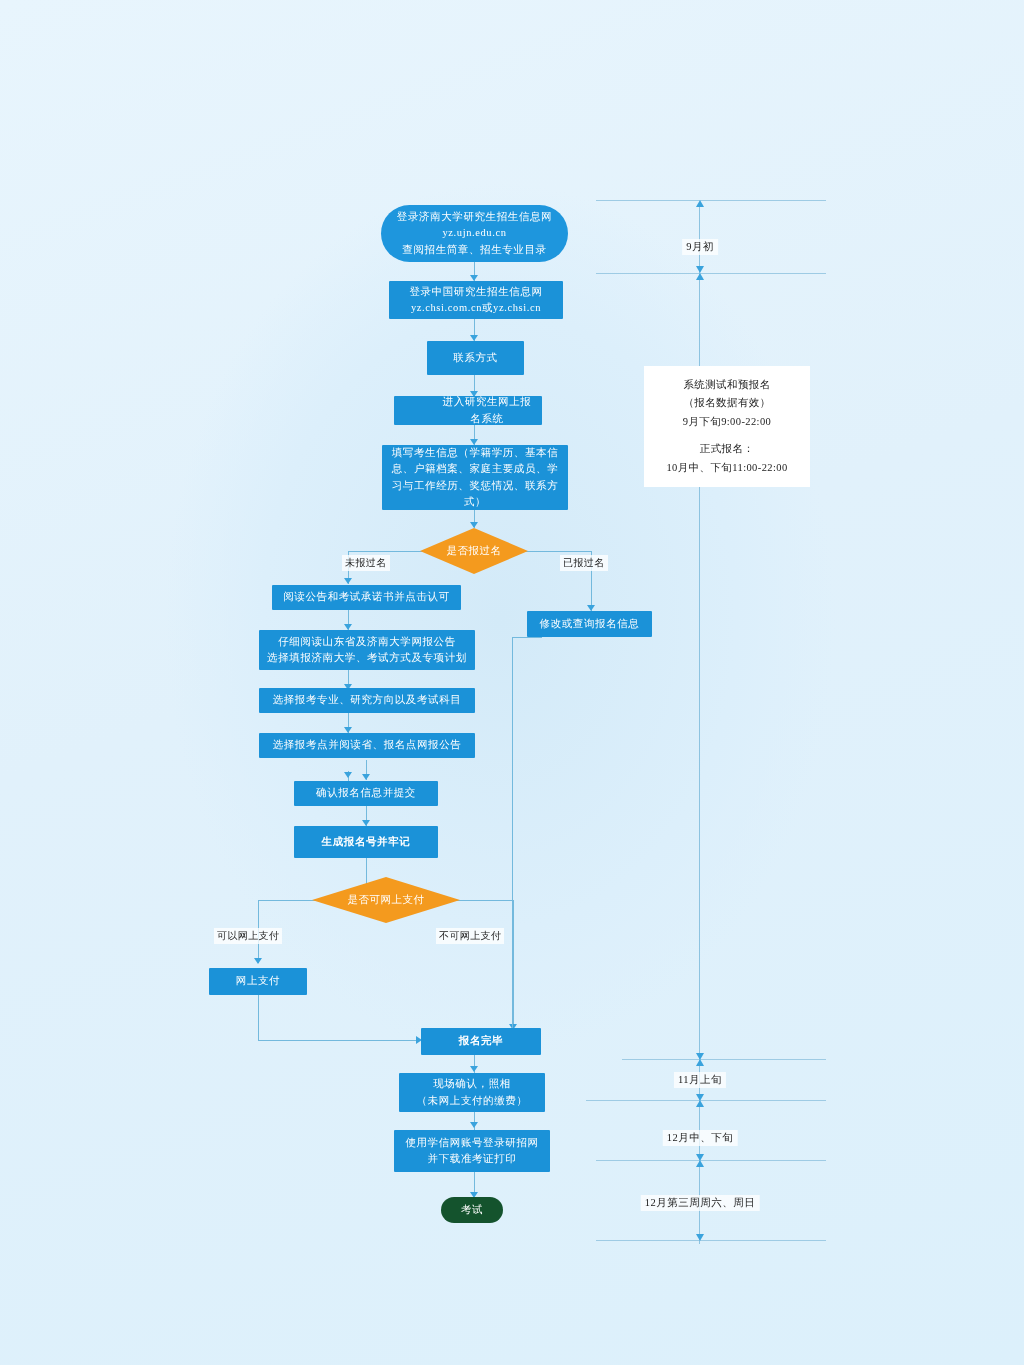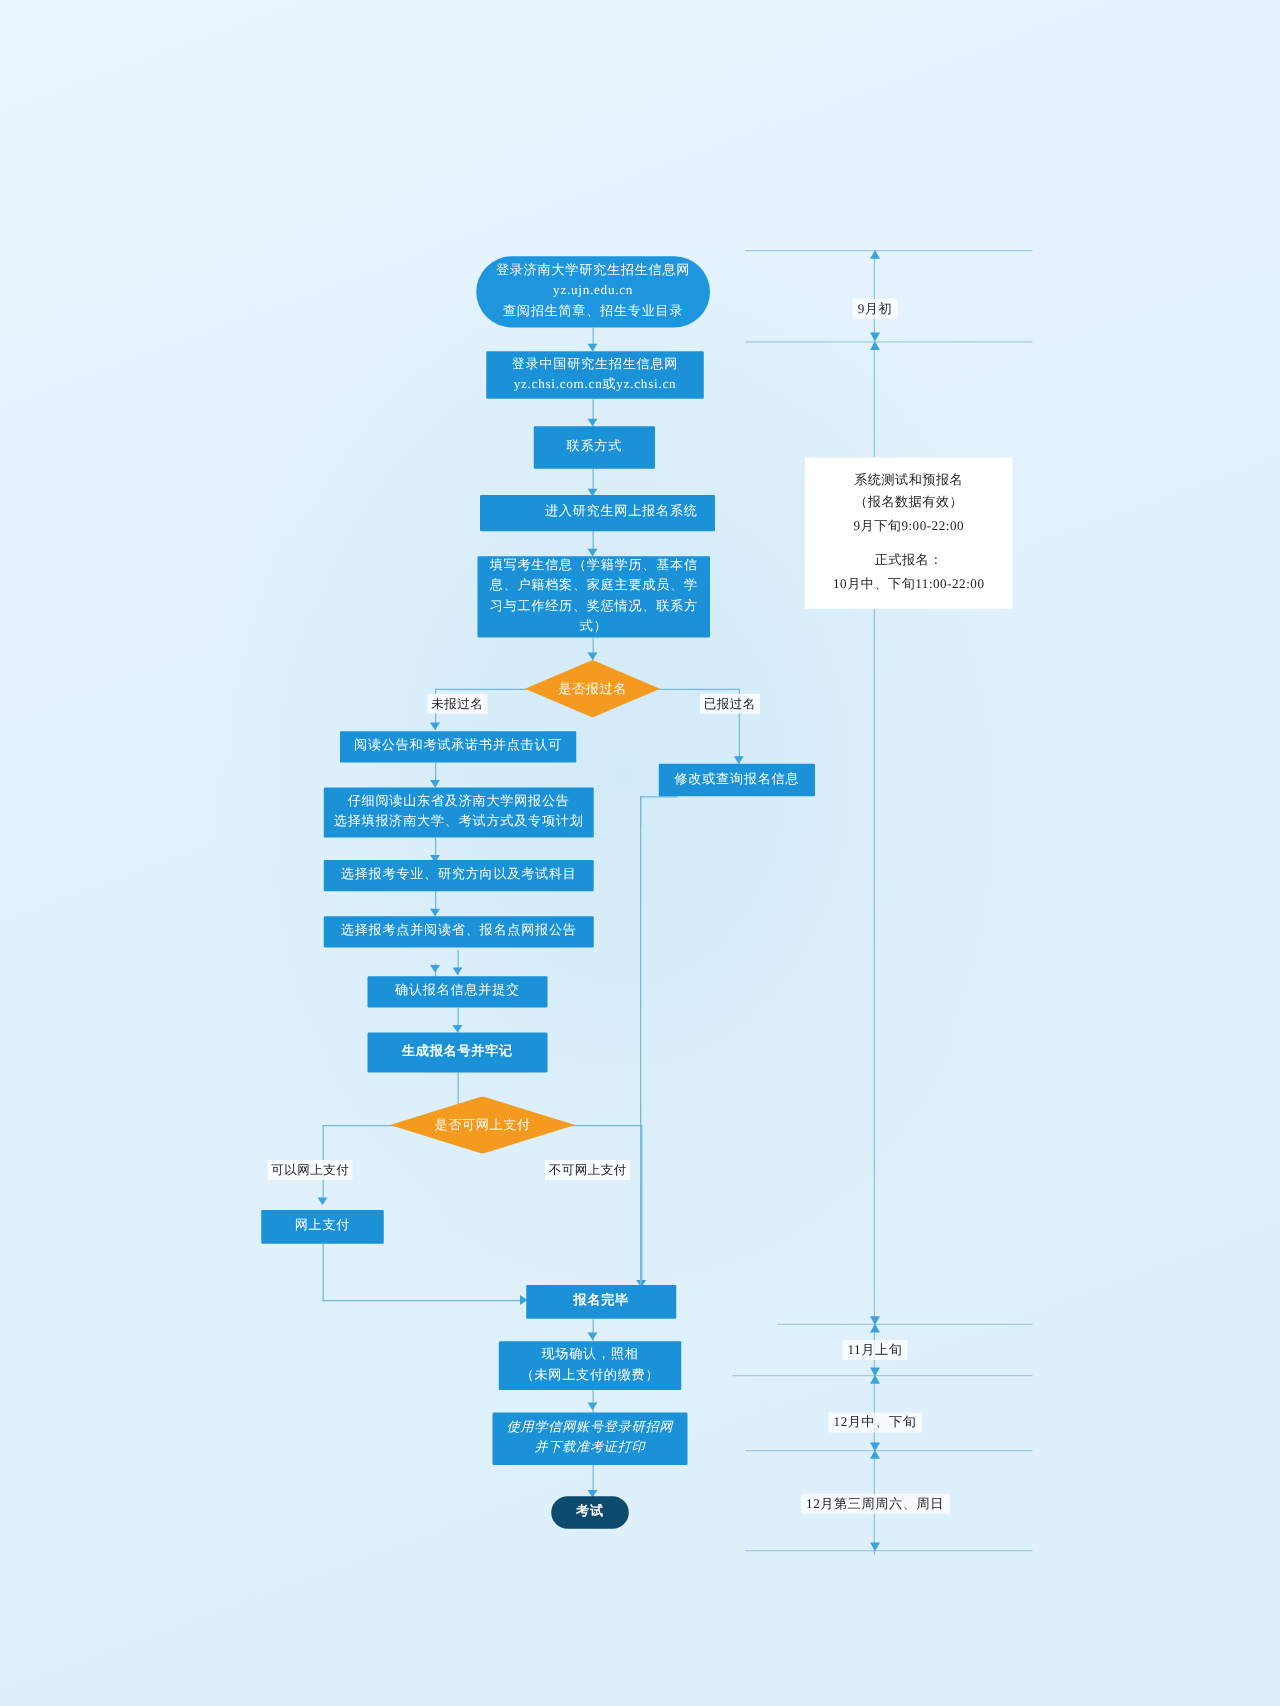--- a/index.html
+++ b/index.html
@@ -49,22 +49,22 @@
     line-height: 1.55;
     letter-spacing: 0.6px;
     padding: 2px 6px;
     font-family: "Liberation Serif", "DejaVu Serif", serif;
   }
   .node.stadium { border-radius: 999px; background: #1e96dd; }
   .node.flat { border-radius: 1px; }
   .node.bold { font-weight: bold; }
   .node.oval {
     border-radius: 999px;
-    background: #0c4a6e;
-    font-weight: bold;
+    background: #14532d;
+    font-weight: normal;
   }
 
   
   .diamond {
     position: absolute;
     background: #f49a1e;
     clip-path: polygon(50% 0%, 100% 50%, 50% 100%, 0% 50%);
     display: flex;
     align-items: center;
     justify-content: center;
@@ -258,21 +258,21 @@
 
   <div class="vline" style="left:474px; top:1172px; height:24px;"></div>
   <div class="arrow-down" style="left:470px; top:1192px;"></div>
 
   <div class="node stadium" style="left:381px; top:205px; width:187px; height:57px;">登录济南大学研究生招生信息网<br>yz.ujn.edu.cn<br>查阅招生简章、招生专业目录</div>
 
   <div class="node flat" style="left:389px; top:281px; width:174px; height:38px;">登录中国研究生招生信息网<br>yz.chsi.com.cn或yz.chsi.cn</div>
 
   <div class="node flat" style="left:427px; top:341px; width:97px; height:34px;">联系方式</div>
 
-  <div class="node flat" style="left:384px; top:396px; width:188px; height:29px;padding-left:44px;">进入研究生网上报名系统</div>
+  <div class="node flat" style="left:394px; top:396px; width:148px; height:29px;padding-left:44px;">进入研究生网上报名系统</div>
 
   <div class="node flat" style="left:382px; top:445px; width:186px; height:65px;">填写考生信息（学籍学历、基本信息、户籍档案、家庭主要成员、学习与工作经历、奖惩情况、联系方式）</div>
 
   <div class="node flat" style="left:272px; top:585px; width:189px; height:25px;">阅读公告和考试承诺书并点击认可</div>
 
   <div class="node flat" style="left:259px; top:630px; width:216px; height:40px;">仔细阅读山东省及济南大学网报公告<br>选择填报济南大学、考试方式及专项计划</div>
 
   <div class="node flat" style="left:259px; top:688px; width:216px; height:25px;">选择报考专业、研究方向以及考试科目</div>
 
   <div class="node flat" style="left:259px; top:733px; width:216px; height:25px;">选择报考点并阅读省、报名点网报公告</div>
@@ -282,21 +282,21 @@
   <div class="node flat bold" style="left:294px; top:826px; width:144px; height:32px;text-align:right;">生成报名号并牢记</div>
 
   <div class="node flat" style="left:527px; top:611px; width:125px; height:26px;">修改或查询报名信息</div>
 
   <div class="node flat" style="left:209px; top:968px; width:98px; height:27px;">网上支付</div>
 
   <div class="node flat bold" style="left:421px; top:1028px; width:120px; height:27px;">报名完毕</div>
 
   <div class="node flat" style="left:399px; top:1073px; width:146px; height:39px;">现场确认，照相<br>（未网上支付的缴费）</div>
 
-  <div class="node flat" style="left:394px; top:1130px; width:156px; height:42px;font-style:italic;">使用学信网账号登录研招网<br>并下载准考证打印</div>
+  <div class="node flat" style="left:394px; top:1130px; width:156px; height:42px;">使用学信网账号登录研招网<br>并下载准考证打印</div>
 
   <div class="node oval" style="left:441px; top:1197px; width:62px; height:26px;">考试</div>
 
   <div class="diamond" style="left:420px; top:528px; width:108px; height:46px;">是否报过名</div>
 
   <div class="diamond" style="left:312px; top:877px; width:148px; height:46px;">是否可网上支付</div>
 
 </div>
 
 </body></html>

